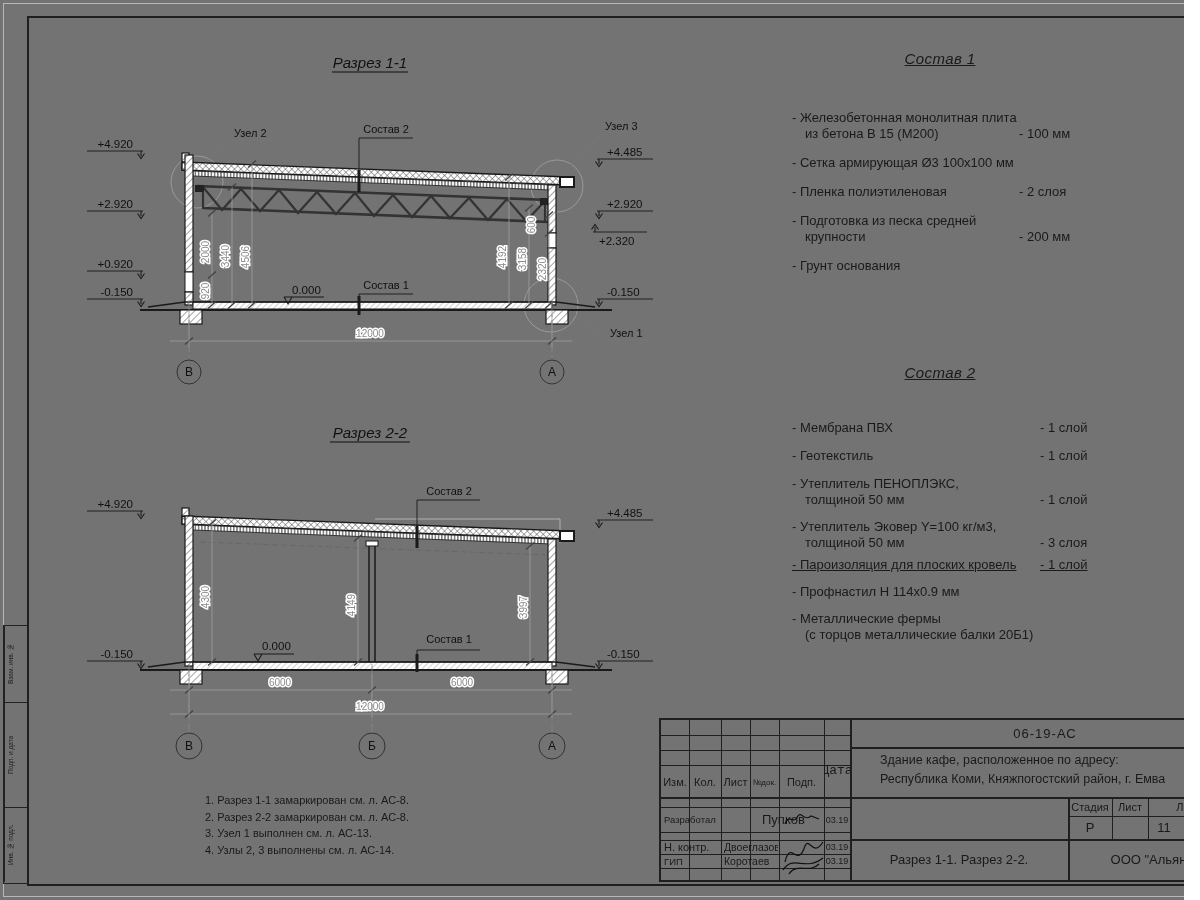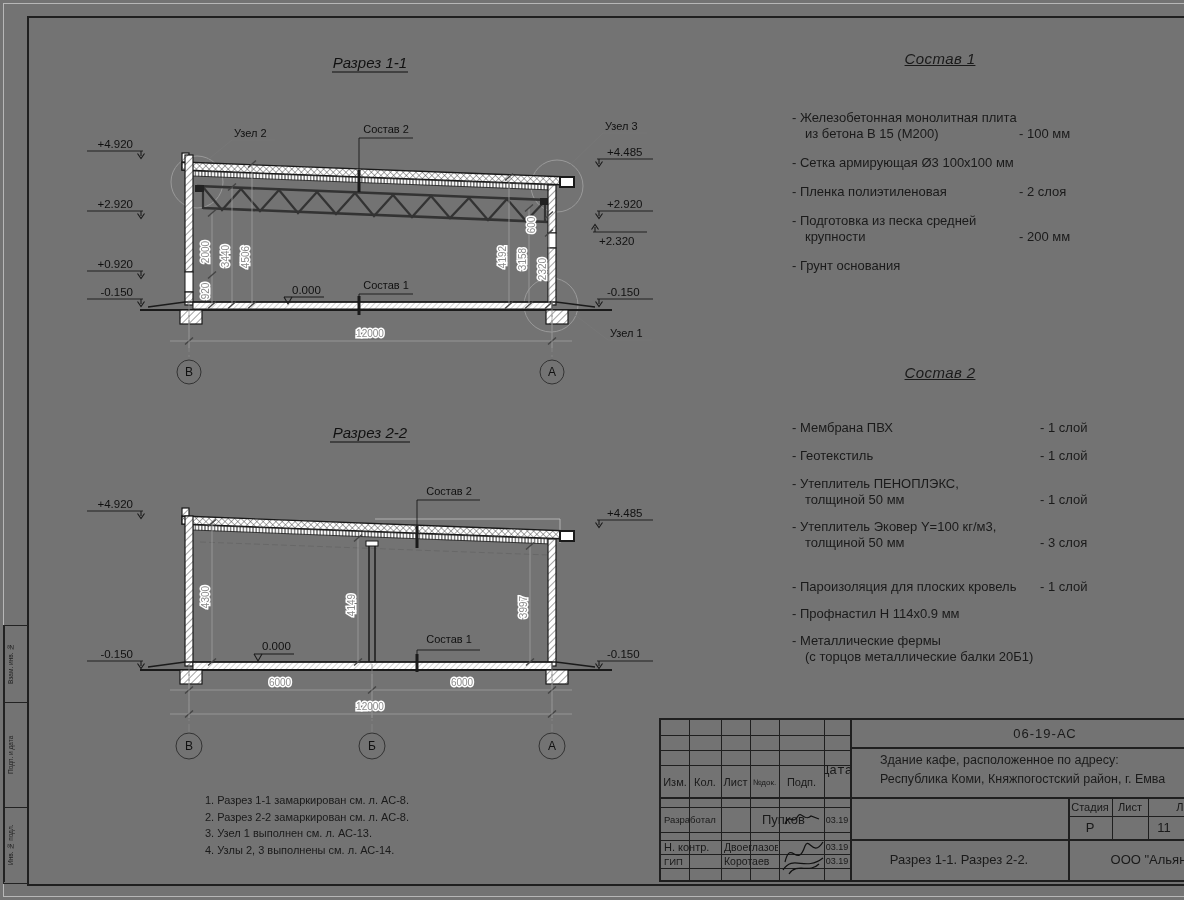--- a/index.html
+++ b/index.html
@@ -380,26 +380,26 @@
     </div>
     <div class="spec-row" style="margin-bottom:12px;">
       <span class="spec-name">- Геотекстиль</span>
       <span class="spec-val" style="width:92px;">- 1 слой</span>
     </div>
     <div class="spec-row" style="margin-bottom:11px;">
       <span class="spec-name">- Утеплитель ПЕНОПЛЭКС,
 толщиной 50 мм</span>
       <span class="spec-val" style="width:92px;">- 1 слой</span>
     </div>
-    <div class="spec-row" style="margin-bottom:28px;">
+    <div class="spec-row" style="margin-bottom:6px;">
       <span class="spec-name">- Утеплитель Эковер Y=100 кг/м3,
 толщиной 50 мм</span>
       <span class="spec-val" style="width:92px;">- 3 слоя</span>
     </div>
-    <div class="spec-row" style="margin-bottom:11px;">
+    <div class="spec-row" style="margin-bottom:11px;text-decoration:underline;">
       <span class="spec-name">- Пароизоляция для плоских кровель</span>
       <span class="spec-val" style="width:92px;">- 1 слой</span>
     </div>
     <div class="spec-row" style="margin-bottom:11px;">
       <span class="spec-name">- Профнастил Н 114х0.9 мм</span>
       <span class="spec-val" style="width:92px;"></span>
     </div>
     <div class="spec-row" style="margin-bottom:0;">
       <span class="spec-name">- Металлические фермы
 (с торцов металлические балки 20Б1)</span>

